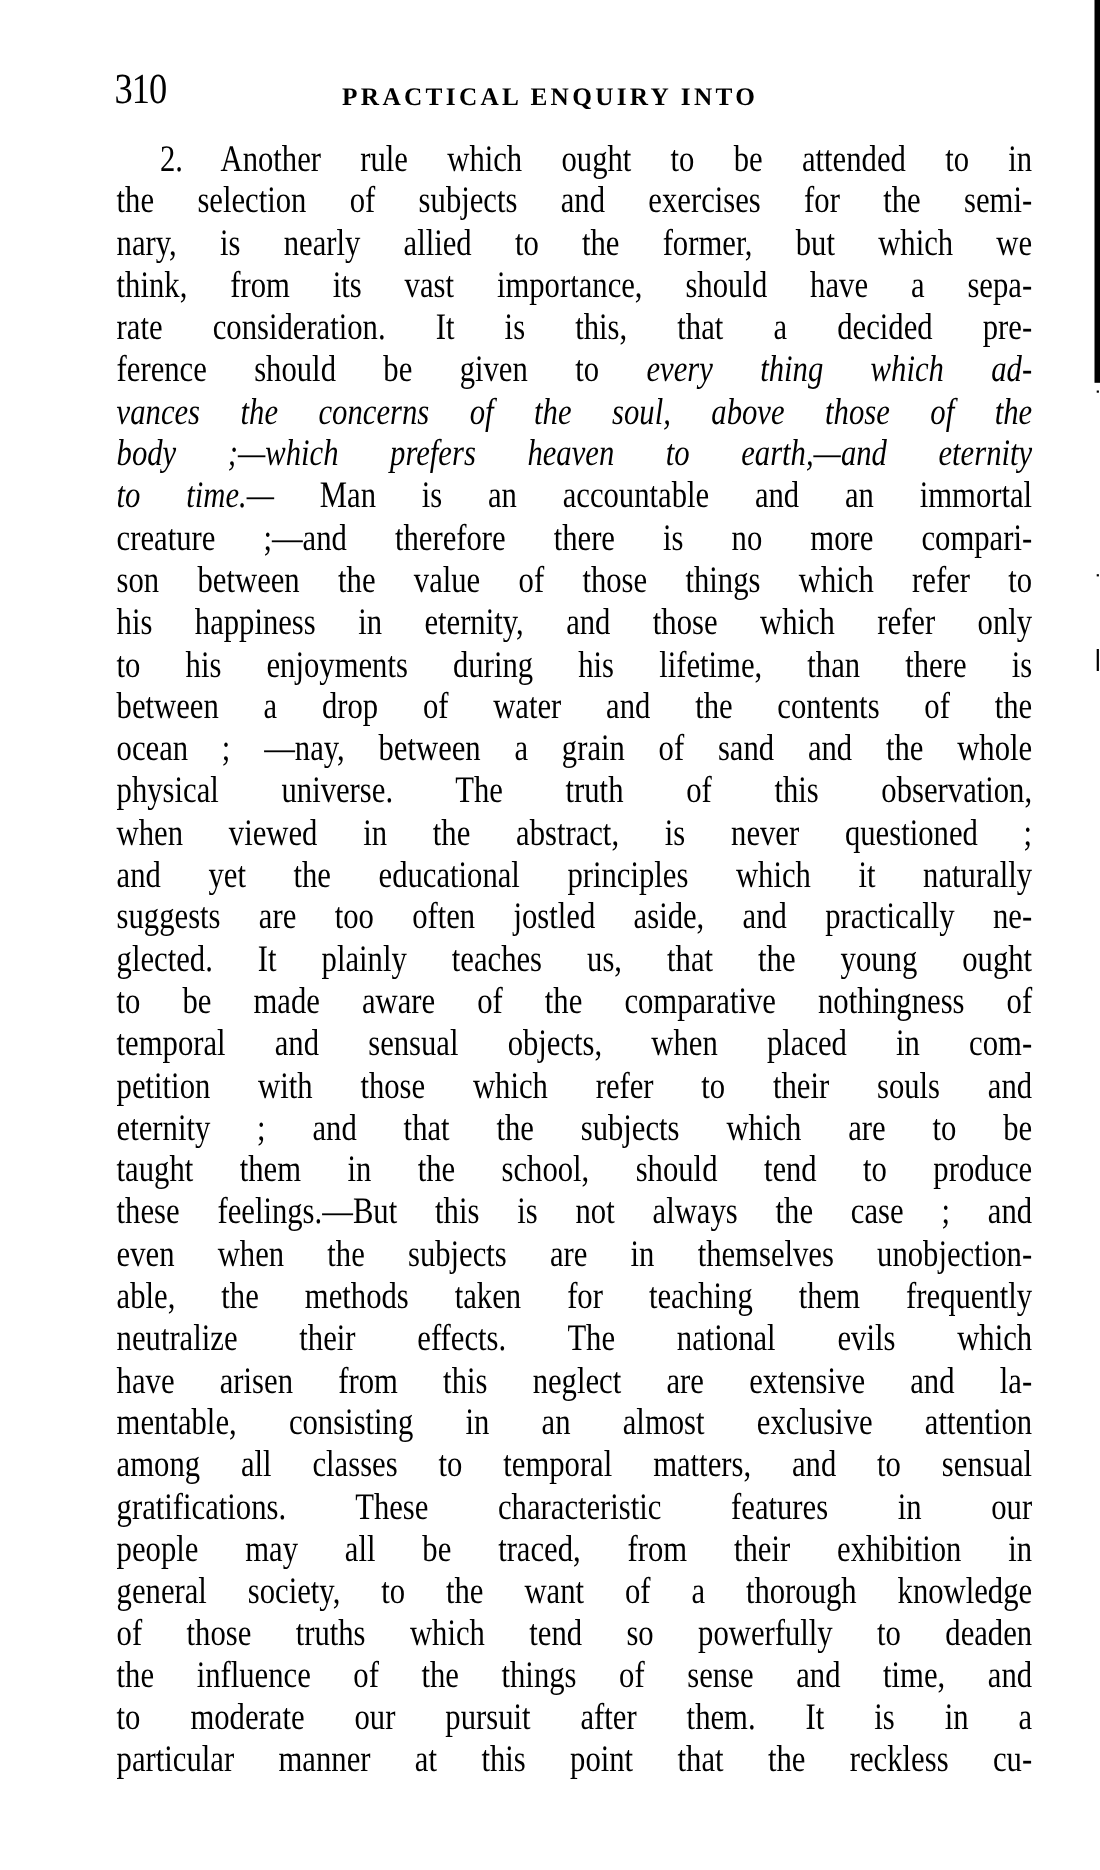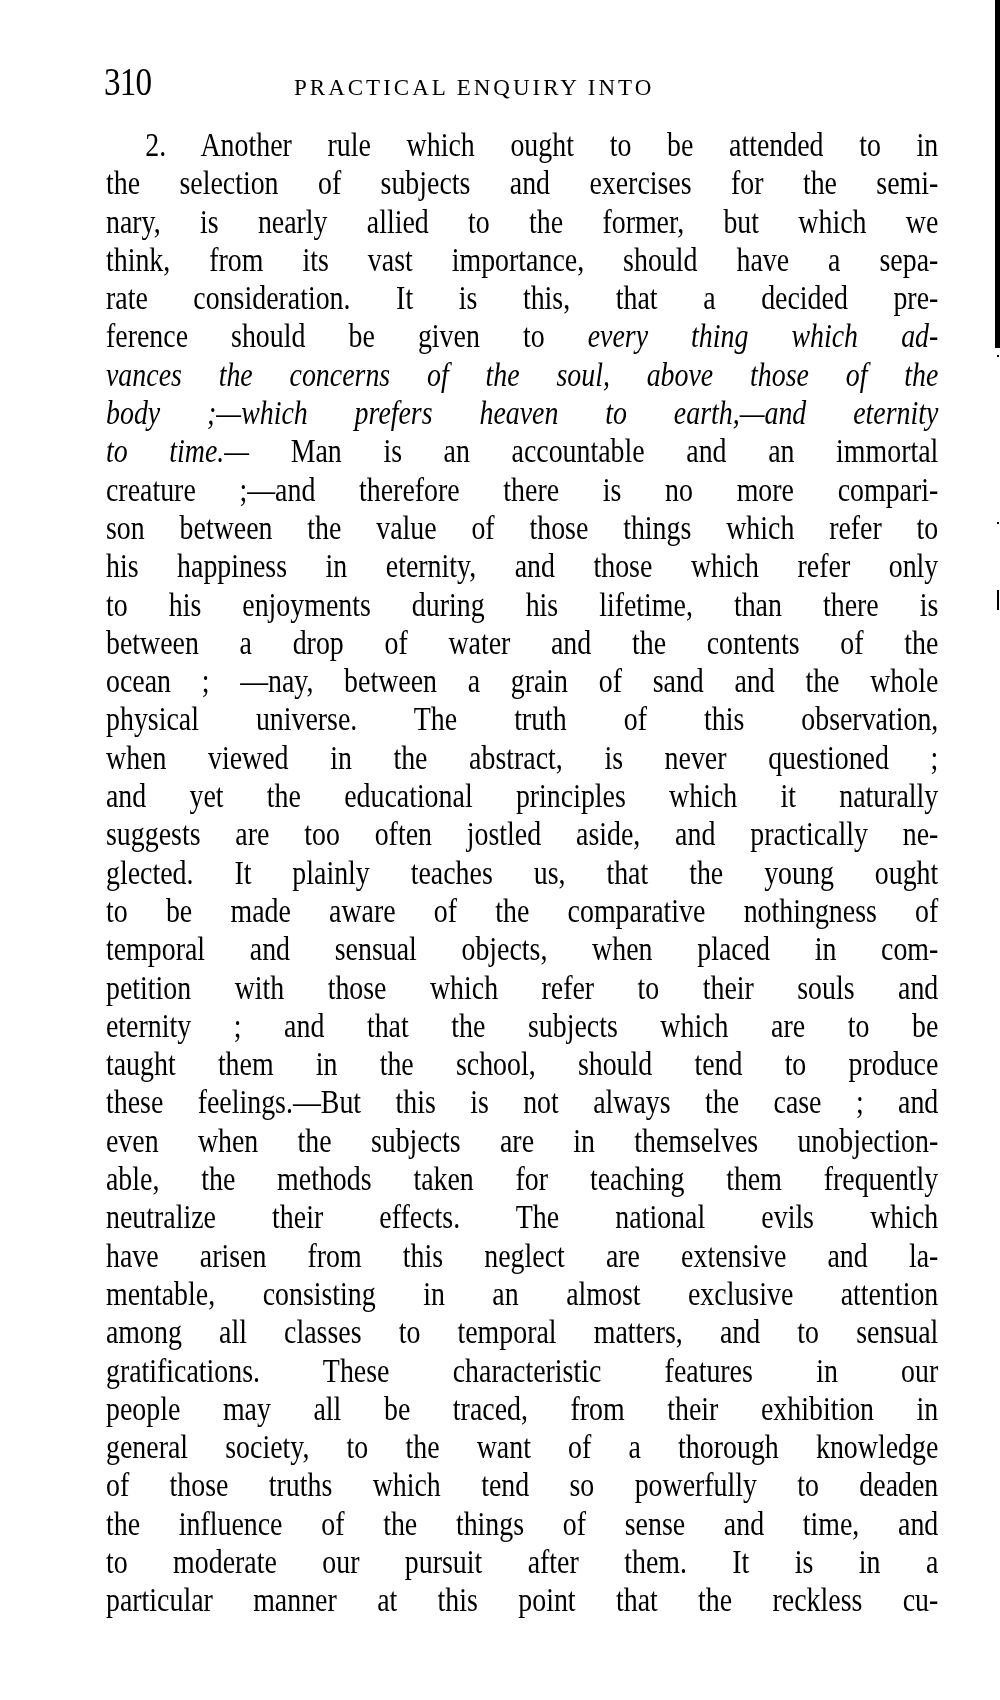--- a/index.html
+++ b/index.html
@@ -33,25 +33,25 @@
     left: 104px;
     top: 62px;
     font-size: 39px;
     line-height: 40px;
     letter-spacing: -1px;
     transform: scaleX(0.85);
     transform-origin: left top;
   }
   .running-head {
     position: absolute;
-    left: 294px;
+    left: 311px;
     top: 75px;
     font-size: 23px;
     line-height: 26px;
-    font-weight: normal;
+    font-weight: bold;
     letter-spacing: 3px;
     text-transform: uppercase;
     white-space: nowrap;
   }
   .body-text {
     position: absolute;
     left: 106px;
     top: 126px;
     width: 1015px;
     transform: scaleX(0.82);

